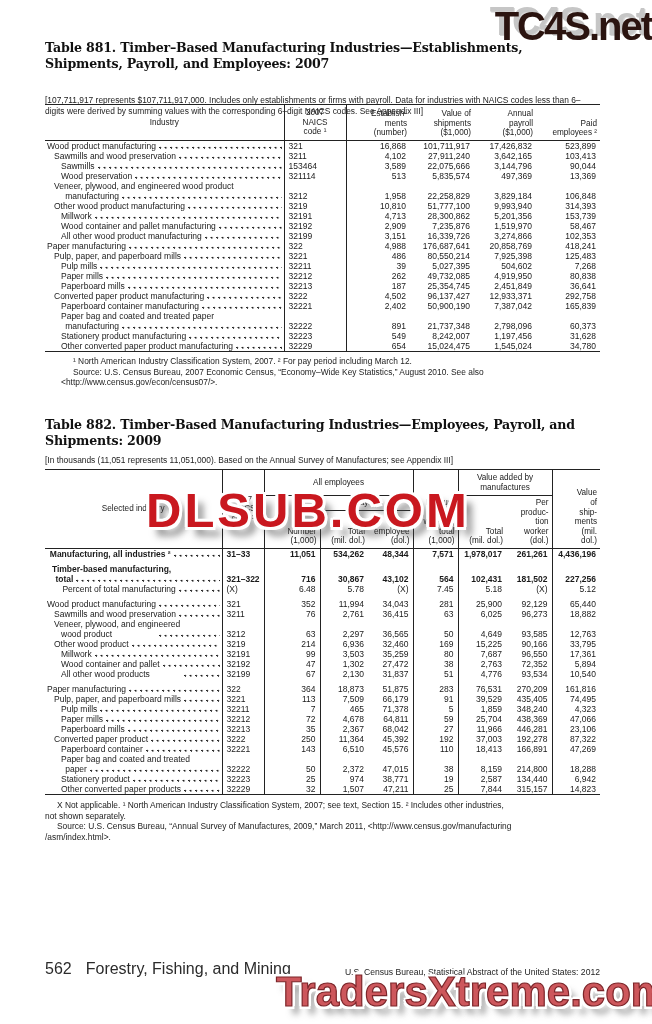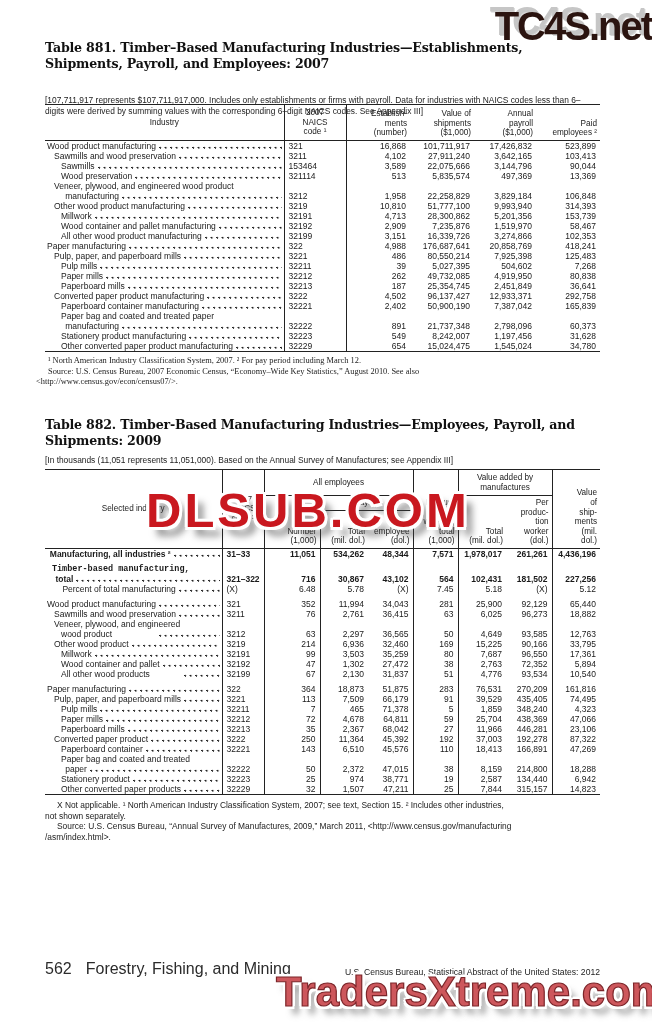--- a/index.html
+++ b/index.html
@@ -378,21 +378,21 @@
           </td>
           <td class="code">32229</td>
           <td class="num">654</td>
           <td class="num">15,024,475</td>
           <td class="num">1,545,024</td>
           <td class="num">34,780</td>
         </tr>
       </tbody>
   </table>
 
-  <div class="abs footnotes" style="left:36px;top:356px;width:552px;font-family:Liberation Serif, serif;">
+  <div class="abs footnotes" style="left:61px;top:356px;width:552px;">
     <div>¹ North American Industry Classification System, 2007. ² For pay period including March 12.</div>
     <div>Source: U.S. Census Bureau, 2007 Economic Census, “Economy–Wide Key Statistics,” August 2010. See also
 &lt;http://www.census.gov/econ/census07/&gt;.</div>
   </div>
 
   <div class="abs tbl-title" style="left:45px;top:417px;width:565px;">Table 882. Timber-Based Manufacturing Industries—Employees, Payroll, and
 Shipments: 2009</div>
 
   <div class="abs tbl-note" style="left:45px;top:455px;width:548px;">[In thousands (11,051 represents 11,051,000). Based on the Annual Survey of Manufactures; see Appendix III]</div>
 
@@ -472,21 +472,21 @@
           <td></td>
           <td></td>
           <td></td>
           <td></td>
           <td></td>
           <td></td>
           <td></td>
         </tr>
         <tr class="b">
           <td>
-            <div class="lab" style="padding-left: 6.9px; font-family: Liberation Mono, monospace;">
+            <div class="lab" style="padding-left: 6.9px;">
               <span class="t">Timber-based manufacturing,</span>
             </div>
           </td>
           <td class="code"></td>
           <td class="num"></td>
           <td class="num"></td>
           <td class="num"></td>
           <td class="num"></td>
           <td class="num"></td>
           <td class="num"></td>

